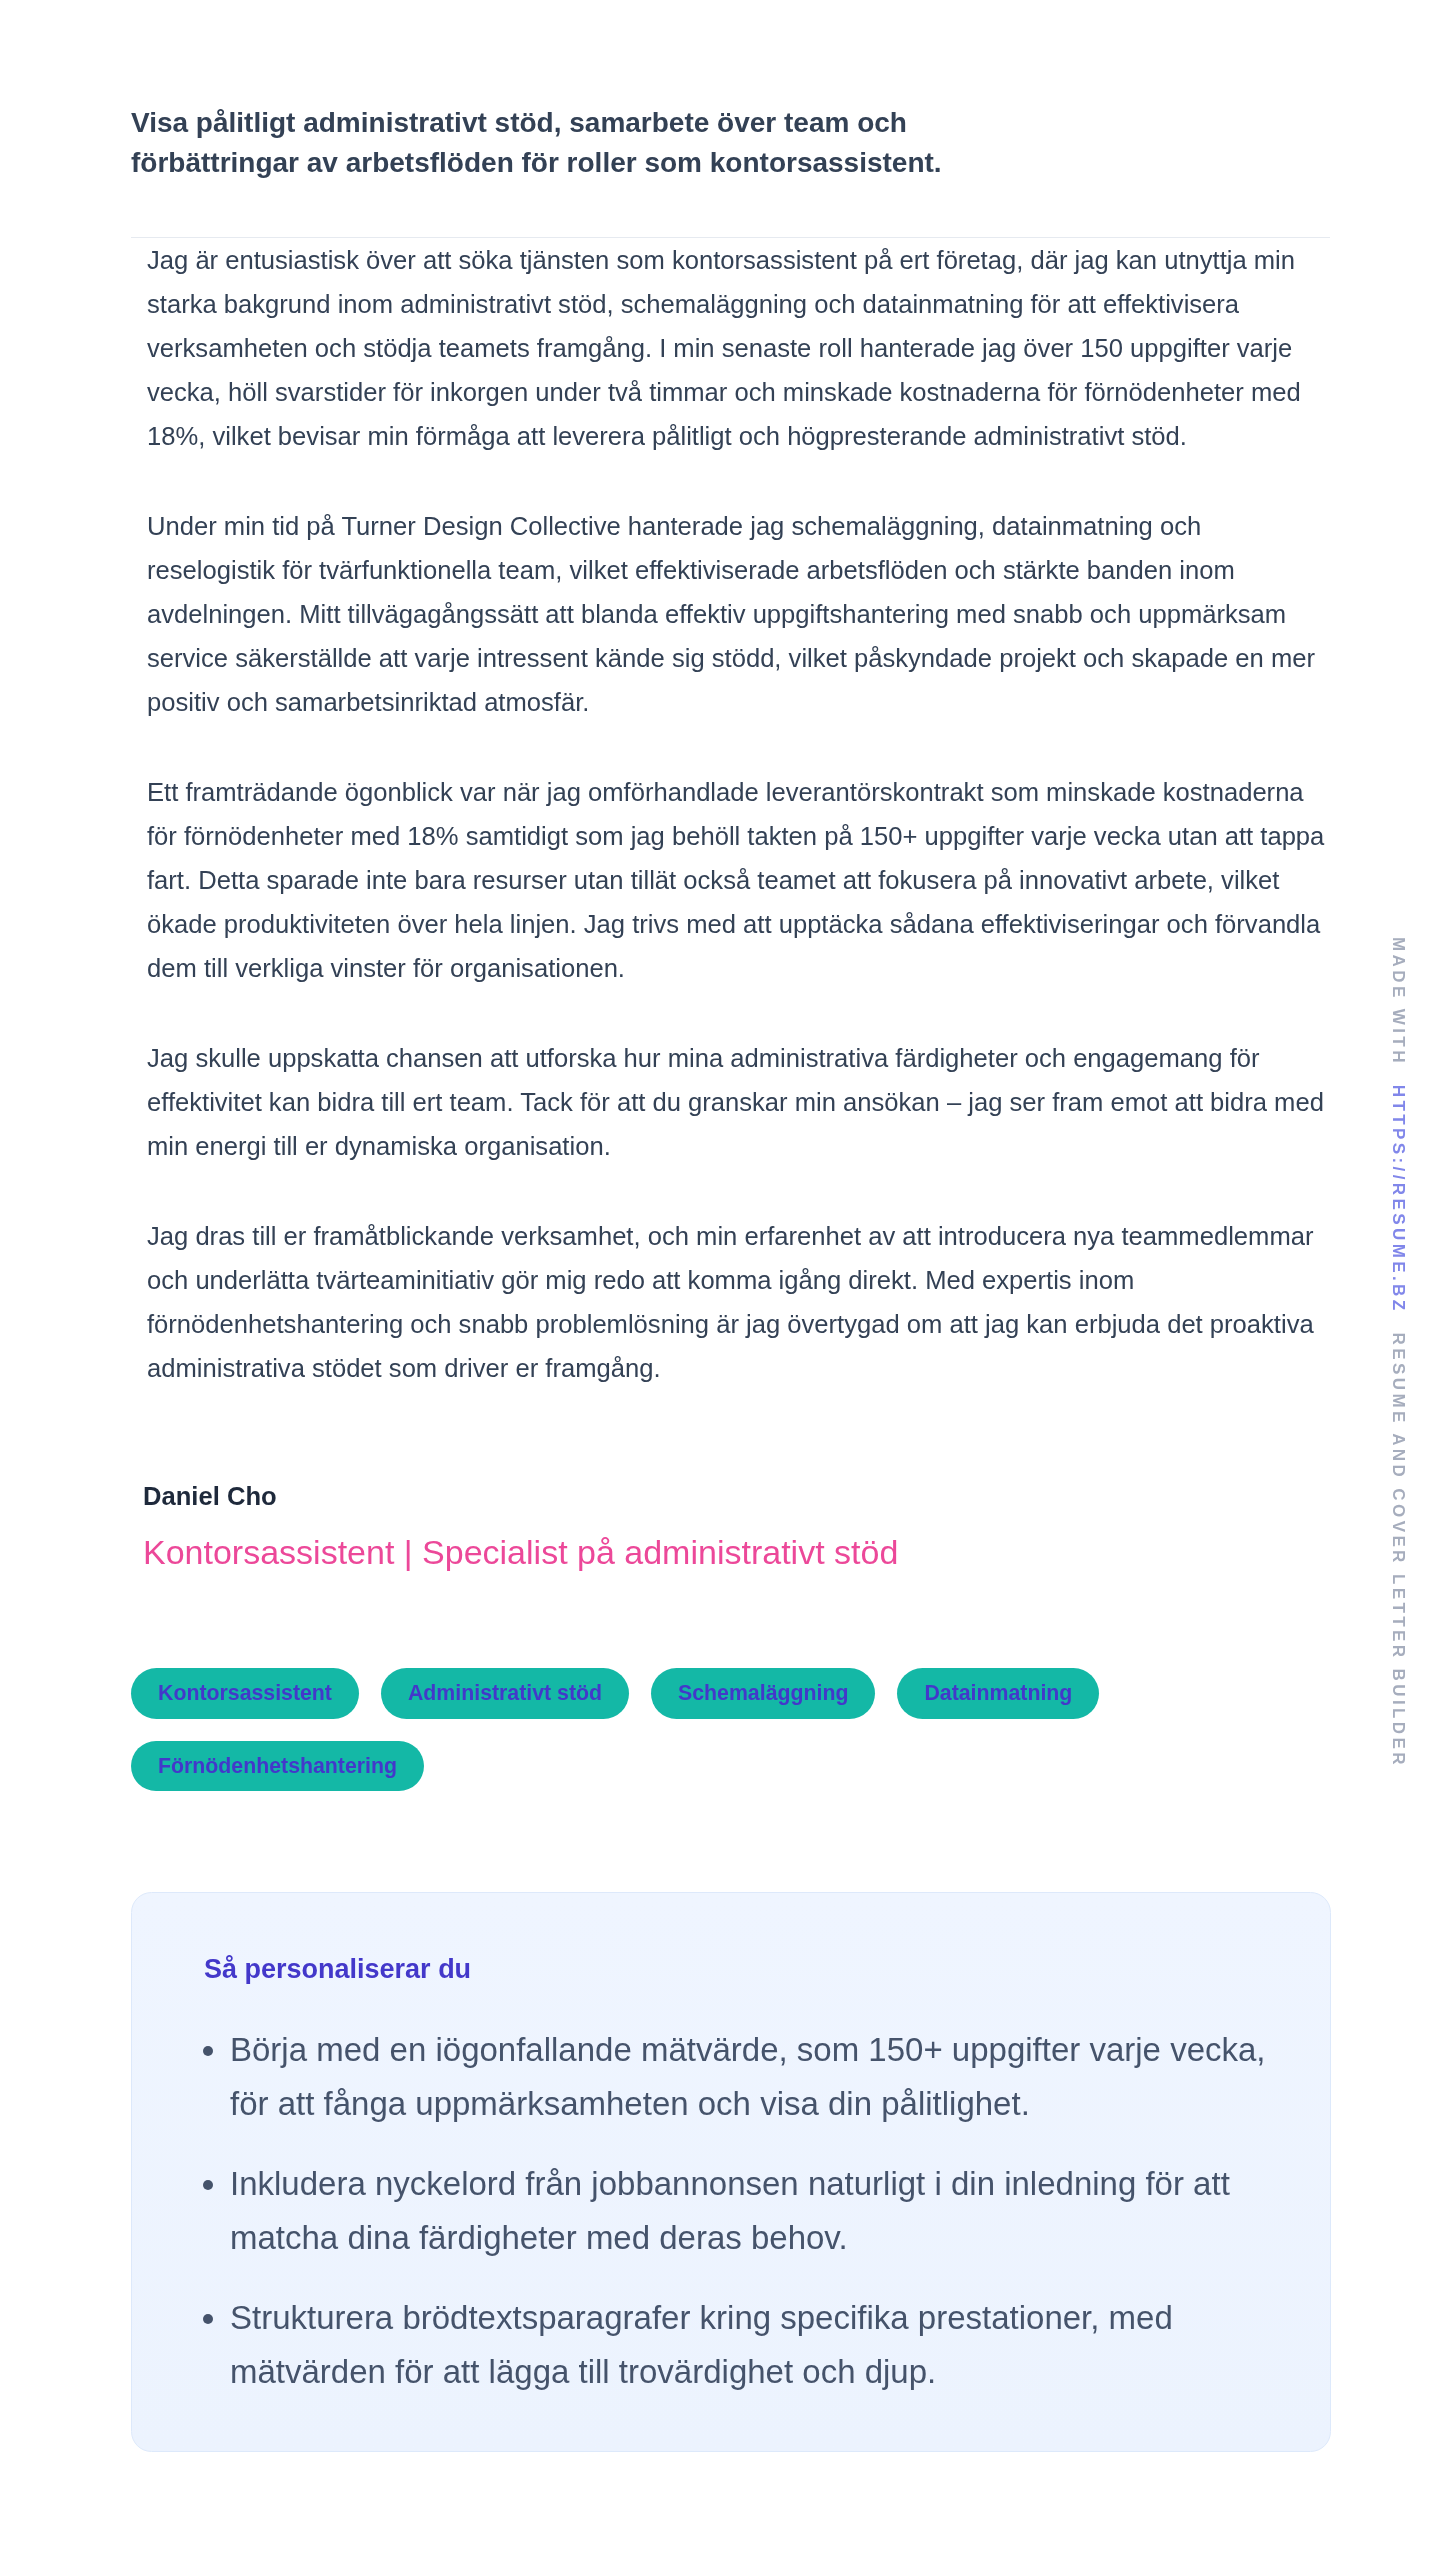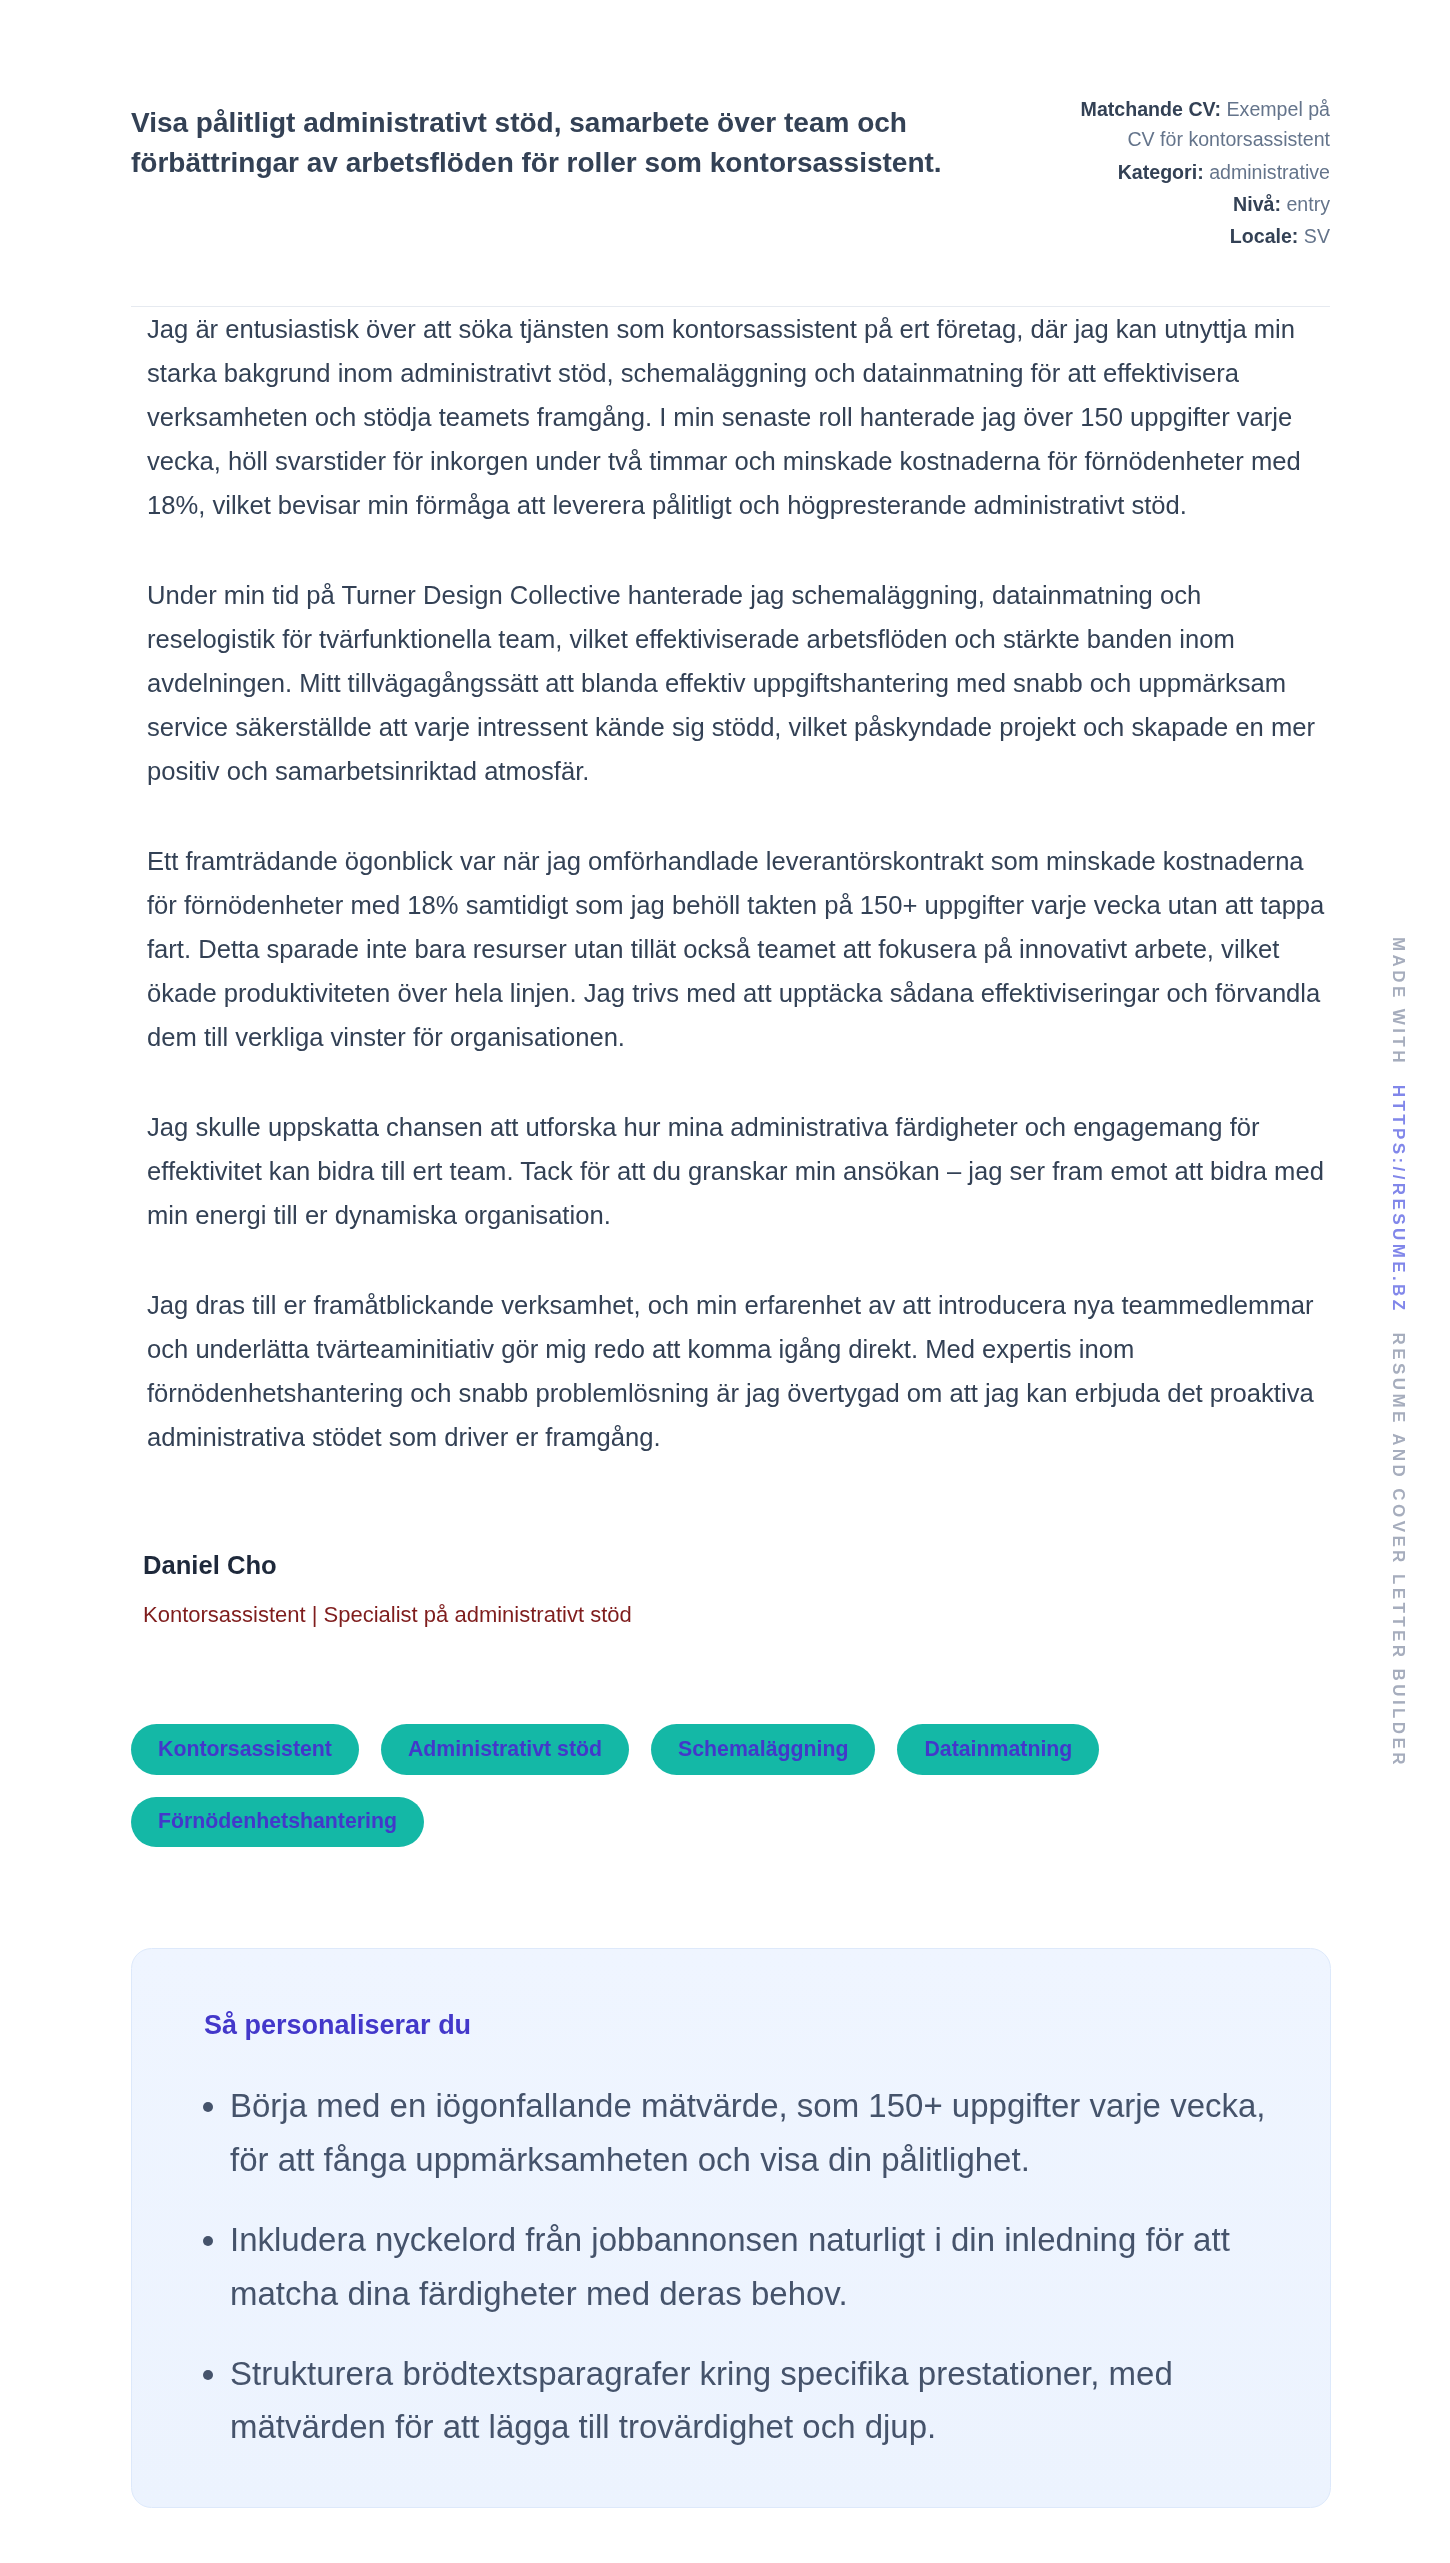--- a/index.html
+++ b/index.html
@@ -68,22 +68,22 @@
     max-width:1203px;
   }
   .signature{margin-top:92px;margin-left:12px;}
   .signature-name{
     font-size:25.6px;
     font-weight:700;
     color:#1e293b;
   }
   .signature-role{
     margin-top:22px;
-    font-size:22px;
-    color:#7f1d1d;
+    font-size:34px;
+    color:#ec4899;
   }
   
   .tags{
     margin-top:96px;
     display:flex;
     flex-wrap:wrap;
     gap:22px;
   }
   .tag{
     display:inline-block;
@@ -147,26 +147,20 @@
 </style>
 </head>
 <body>
 
 <div class="page">
 
   <div class="header">
     <div class="header-left">
       <p class="page-subtitle">Visa pålitligt administrativt stöd, samarbete över team och förbättringar av arbetsflöden för roller som kontorsassistent.</p>
     </div>
-    <div class="meta">
-      <div class="meta-row"><span class="meta-label">Matchande CV:</span> <span class="meta-value">Exempel på CV för kontorsassistent</span></div>
-      <div class="meta-row"><span class="meta-label">Kategori:</span> <span class="meta-value">administrative</span></div>
-      <div class="meta-row"><span class="meta-label">Nivå:</span> <span class="meta-value">entry</span></div>
-      <div class="meta-row"><span class="meta-label">Locale:</span> <span class="meta-value">SV</span></div>
-    </div>
   </div>
 
   <hr class="divider">
 
   <div class="letter">
     <p>Jag är entusiastisk över att söka tjänsten som kontorsassistent på ert företag, där jag kan utnyttja min starka bakgrund inom administrativt stöd, schemaläggning och datainmatning för att effektivisera verksamheten och stödja teamets framgång. I min senaste roll hanterade jag över 150 uppgifter varje vecka, höll svarstider för inkorgen under två timmar och minskade kostnaderna för förnödenheter med 18%, vilket bevisar min förmåga att leverera pålitligt och högpresterande administrativt stöd.</p>
     <p>Under min tid på Turner Design Collective hanterade jag schemaläggning, datainmatning och reselogistik för tvärfunktionella team, vilket effektiviserade arbetsflöden och stärkte banden inom avdelningen. Mitt tillvägagångssätt att blanda effektiv uppgiftshantering med snabb och uppmärksam service säkerställde att varje intressent kände sig stödd, vilket påskyndade projekt och skapade en mer positiv och samarbetsinriktad atmosfär.</p>
     <p>Ett framträdande ögonblick var när jag omförhandlade leverantörskontrakt som minskade kostnaderna för förnödenheter med 18% samtidigt som jag behöll takten på 150+ uppgifter varje vecka utan att tappa fart. Detta sparade inte bara resurser utan tillät också teamet att fokusera på innovativt arbete, vilket ökade produktiviteten över hela linjen. Jag trivs med att upptäcka sådana effektiviseringar och förvandla dem till verkliga vinster för organisationen.</p>
     <p>Jag skulle uppskatta chansen att utforska hur mina administrativa färdigheter och engagemang för effektivitet kan bidra till ert team. Tack för att du granskar min ansökan – jag ser fram emot att bidra med min energi till er dynamiska organisation.</p>
     <p>Jag dras till er framåtblickande verksamhet, och min erfarenhet av att introducera nya teammedlemmar och underlätta tvärteaminitiativ gör mig redo att komma igång direkt. Med expertis inom förnödenhetshantering och snabb problemlösning är jag övertygad om att jag kan erbjuda det proaktiva administrativa stödet som driver er framgång.</p>

